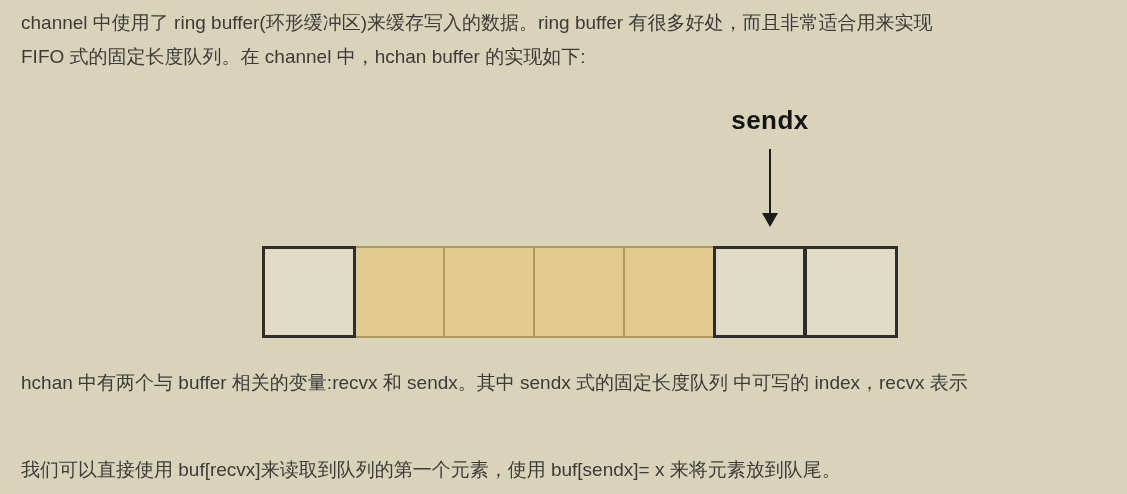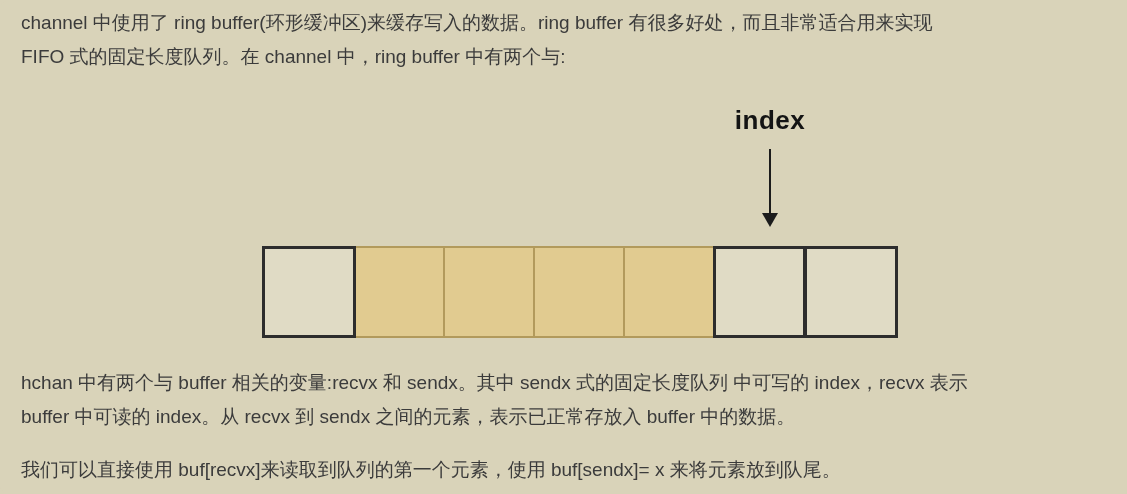--- a/index.html
+++ b/index.html
@@ -51,48 +51,47 @@
   .cell.empty{background:var(--empty);border:3px solid var(--empty-border);z-index:2;}
   .cell.filled{background:var(--filled);border:2px solid var(--filled-border);z-index:1;}
 </style>
 </head>
 <body>
 
 <div class="page">
 
   <div class="para" id="para-intro">
     <div class="line">channel 中使用了 ring buffer(环形缓冲区)来缓存写入的数据。ring buffer 有很多好处，而且非常适合用来实现</div>
-    <div class="line">FIFO 式的固定长度队列。在 channel 中，ring buffer 中有两个与:</div>
+    <div class="line">FIFO 式的固定长度队列。在 channel 中，hchan buffer 的实现如下:</div>
   </div>
 
   <div class="diagram">
 
 
     <div class="pointer" id="pointer-sendx">
-      <div class="pointer-label">index</div>
+      <div class="pointer-label">sendx</div>
       <div class="arrow">
         <div class="arrow-line"></div>
         <div class="arrow-head"></div>
       </div>
     </div>
 
     <div class="cells">
         <div class="cell empty"></div>
         <div class="cell filled"></div>
         <div class="cell filled"></div>
         <div class="cell filled"></div>
         <div class="cell filled"></div>
         <div class="cell empty"></div>
         <div class="cell empty"></div>
       </div>
 
   </div>
 
   <div class="para" id="para-variables">
     <div class="line">hchan 中有两个与 buffer 相关的变量:recvx 和 sendx。其中 sendx 式的固定长度队列 中可写的 index，recvx 表示</div>
-    <div class="line">buffer 中可读的 index。从 recvx 到 sendx 之间的元素，表示已正常存放入 buffer 中的数据。</div>
   </div>
 
   <div class="para" id="para-usage">
     <div class="line">我们可以直接使用 buf[recvx]来读取到队列的第一个元素，使用 buf[sendx]= x 来将元素放到队尾。</div>
   </div>
 
 </div>
 
 </body></html>

